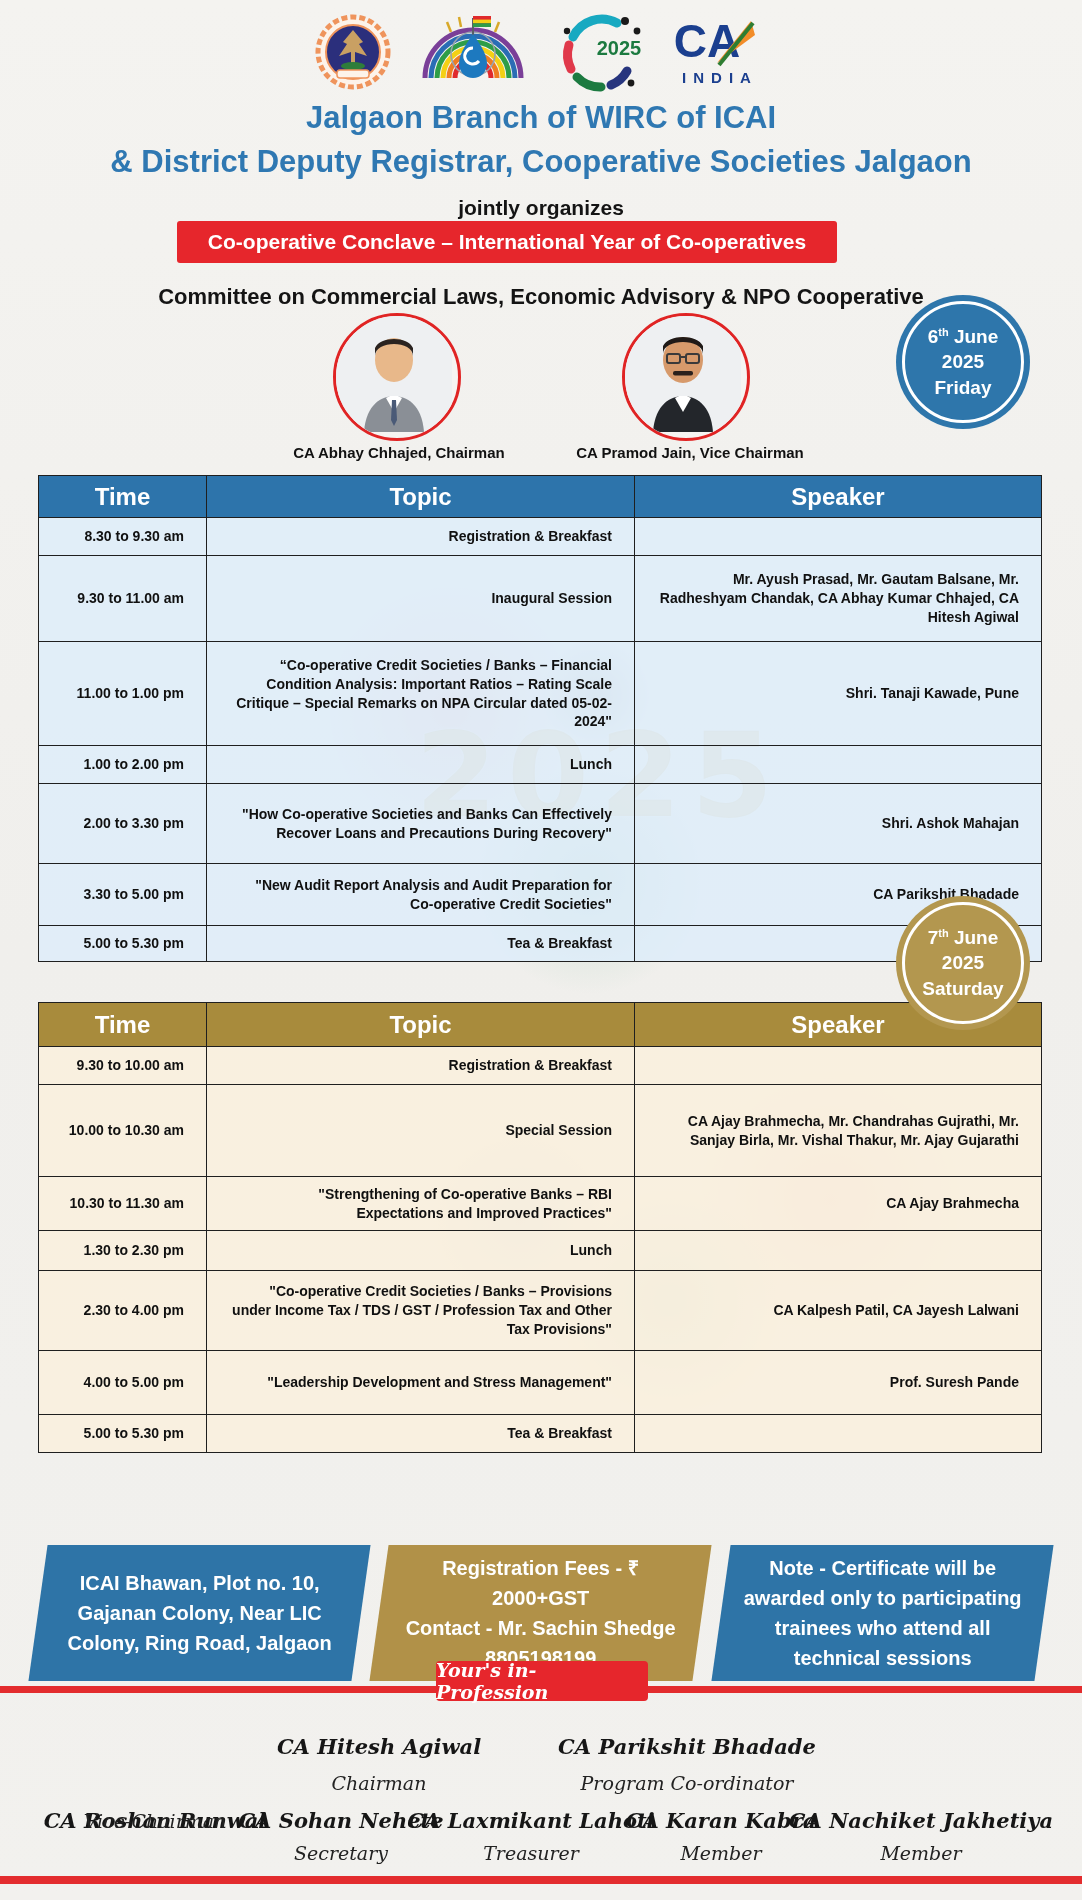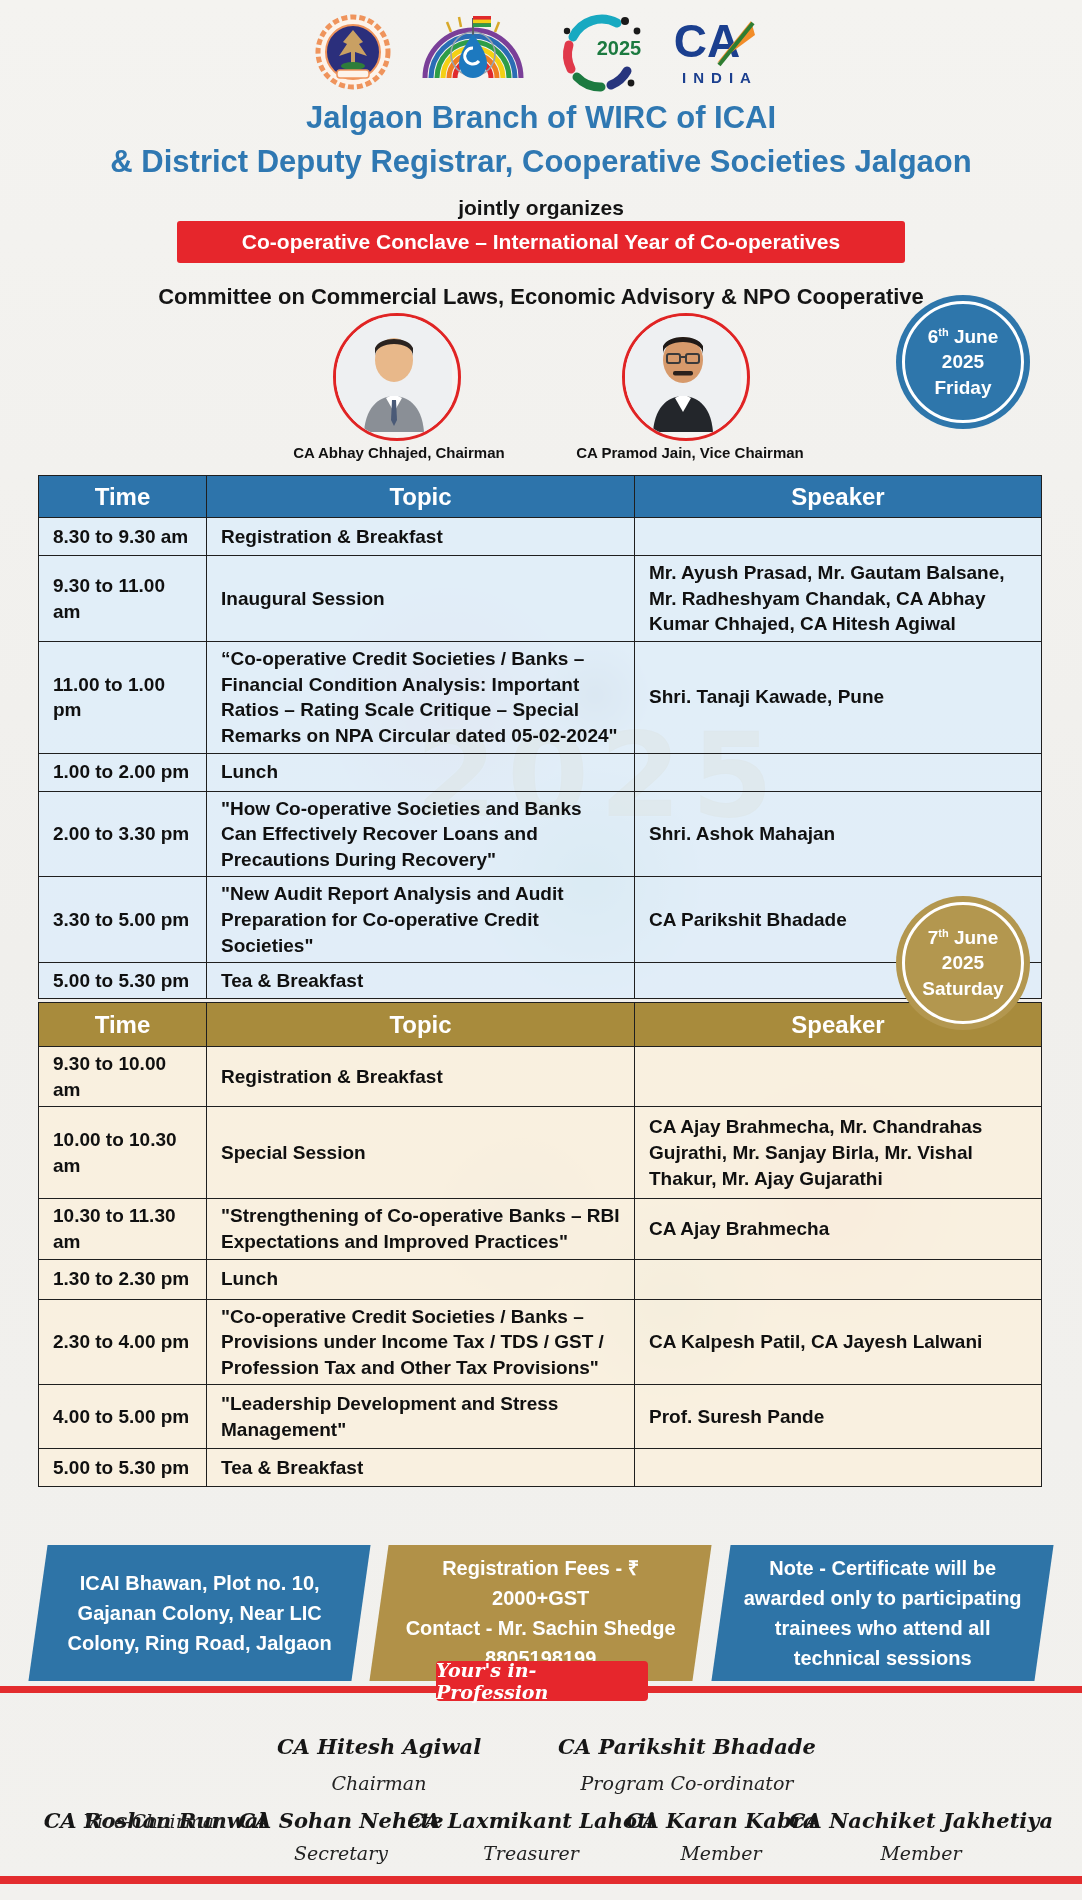--- a/index.html
+++ b/index.html
@@ -21,21 +21,21 @@
     color:rgba(197,160,80,0.42);
     text-shadow:0 0 2px rgba(255,255,255,0.8);
   }
   
   .logo-row{position:absolute;top:10px;left:0;width:100%;height:84px;display:flex;justify-content:center;align-items:center;gap:26px;z-index:2;}
   .logo{display:flex;flex-direction:column;align-items:center;}
   .title1{position:absolute;top:100px;left:0;width:100%;text-align:center;font-size:31px;font-weight:bold;color:#2f78b2;z-index:2;}
   .title2{position:absolute;top:144px;left:0;width:100%;text-align:center;font-size:31px;font-weight:bold;color:#2f78b2;z-index:2;}
   .organizes{position:absolute;top:196px;left:0;width:100%;text-align:center;font-size:21px;font-weight:bold;color:#141414;z-index:2;}
   .red-banner{
-    position:absolute;top:221px;left:177px;width:728px;height:42px;
+    position:absolute;top:221px;left:177px;width:660px;height:42px;
     background:#e6262c;border-radius:3px;display:flex;align-items:center;justify-content:center;
     color:#ffffff;font-size:21px;font-weight:bold;z-index:2;
   }
   .committee-line{position:absolute;top:284px;left:0;width:100%;text-align:center;font-size:22px;font-weight:bold;color:#141414;z-index:2;}
   
   .photo{position:absolute;top:313px;width:122px;height:122px;border-radius:50%;border:3px solid #e02424;background:#f6f4f2;overflow:hidden;z-index:2;}
   .photo svg{display:block;}
   .photo-caption{position:absolute;top:444px;width:280px;text-align:center;font-size:15px;font-weight:bold;color:#111;z-index:2;}
   
   .badge{
@@ -43,21 +43,21 @@
     border:3px solid #ffffff;display:flex;flex-direction:column;align-items:center;justify-content:center;
     color:#fff;font-weight:bold;font-size:19px;line-height:1.35;text-align:center;z-index:3;
   }
   .badge-blue{top:301px;left:902px;background:#2e76ab;box-shadow:0 0 0 6px #2e76ab;}
   .badge-gold{top:902px;left:902px;background:#b3974f;box-shadow:0 0 0 6px #b3974f;}
   .badge sup{font-size:11px;vertical-align:super;}
   
   .sched{position:absolute;left:38px;width:1004px;border-collapse:collapse;table-layout:fixed;z-index:1;}
   .sched,.sched th,.sched td{border:1.6px solid #1f1f1f;}
   .sched th{font-size:24px;font-weight:bold;color:#ffffff;text-align:center;}
-  .sched td{font-size:19px;font-weight:bold;color:#101010;text-align:left;padding:4px 14px;line-height:1.35;}
+  .sched td{font-size:14px;font-weight:bold;color:#101010;text-align:right;padding:4px 22px;line-height:1.35;}
   .t1{top:475px;}
   .t1 th{background:#2d74ab;}
   .t1 td{background:rgba(221,237,250,0.82);}
   .t2{top:1002px;}
   .t2 th{background:#a88b3c;}
   .t2 td{background:rgba(250,240,221,0.85);}
   .col-time{width:168px;}
   .col-topic{width:428px;}
   
   .boxes{position:absolute;top:1545px;left:38px;width:1006px;display:flex;gap:18px;z-index:2;}

